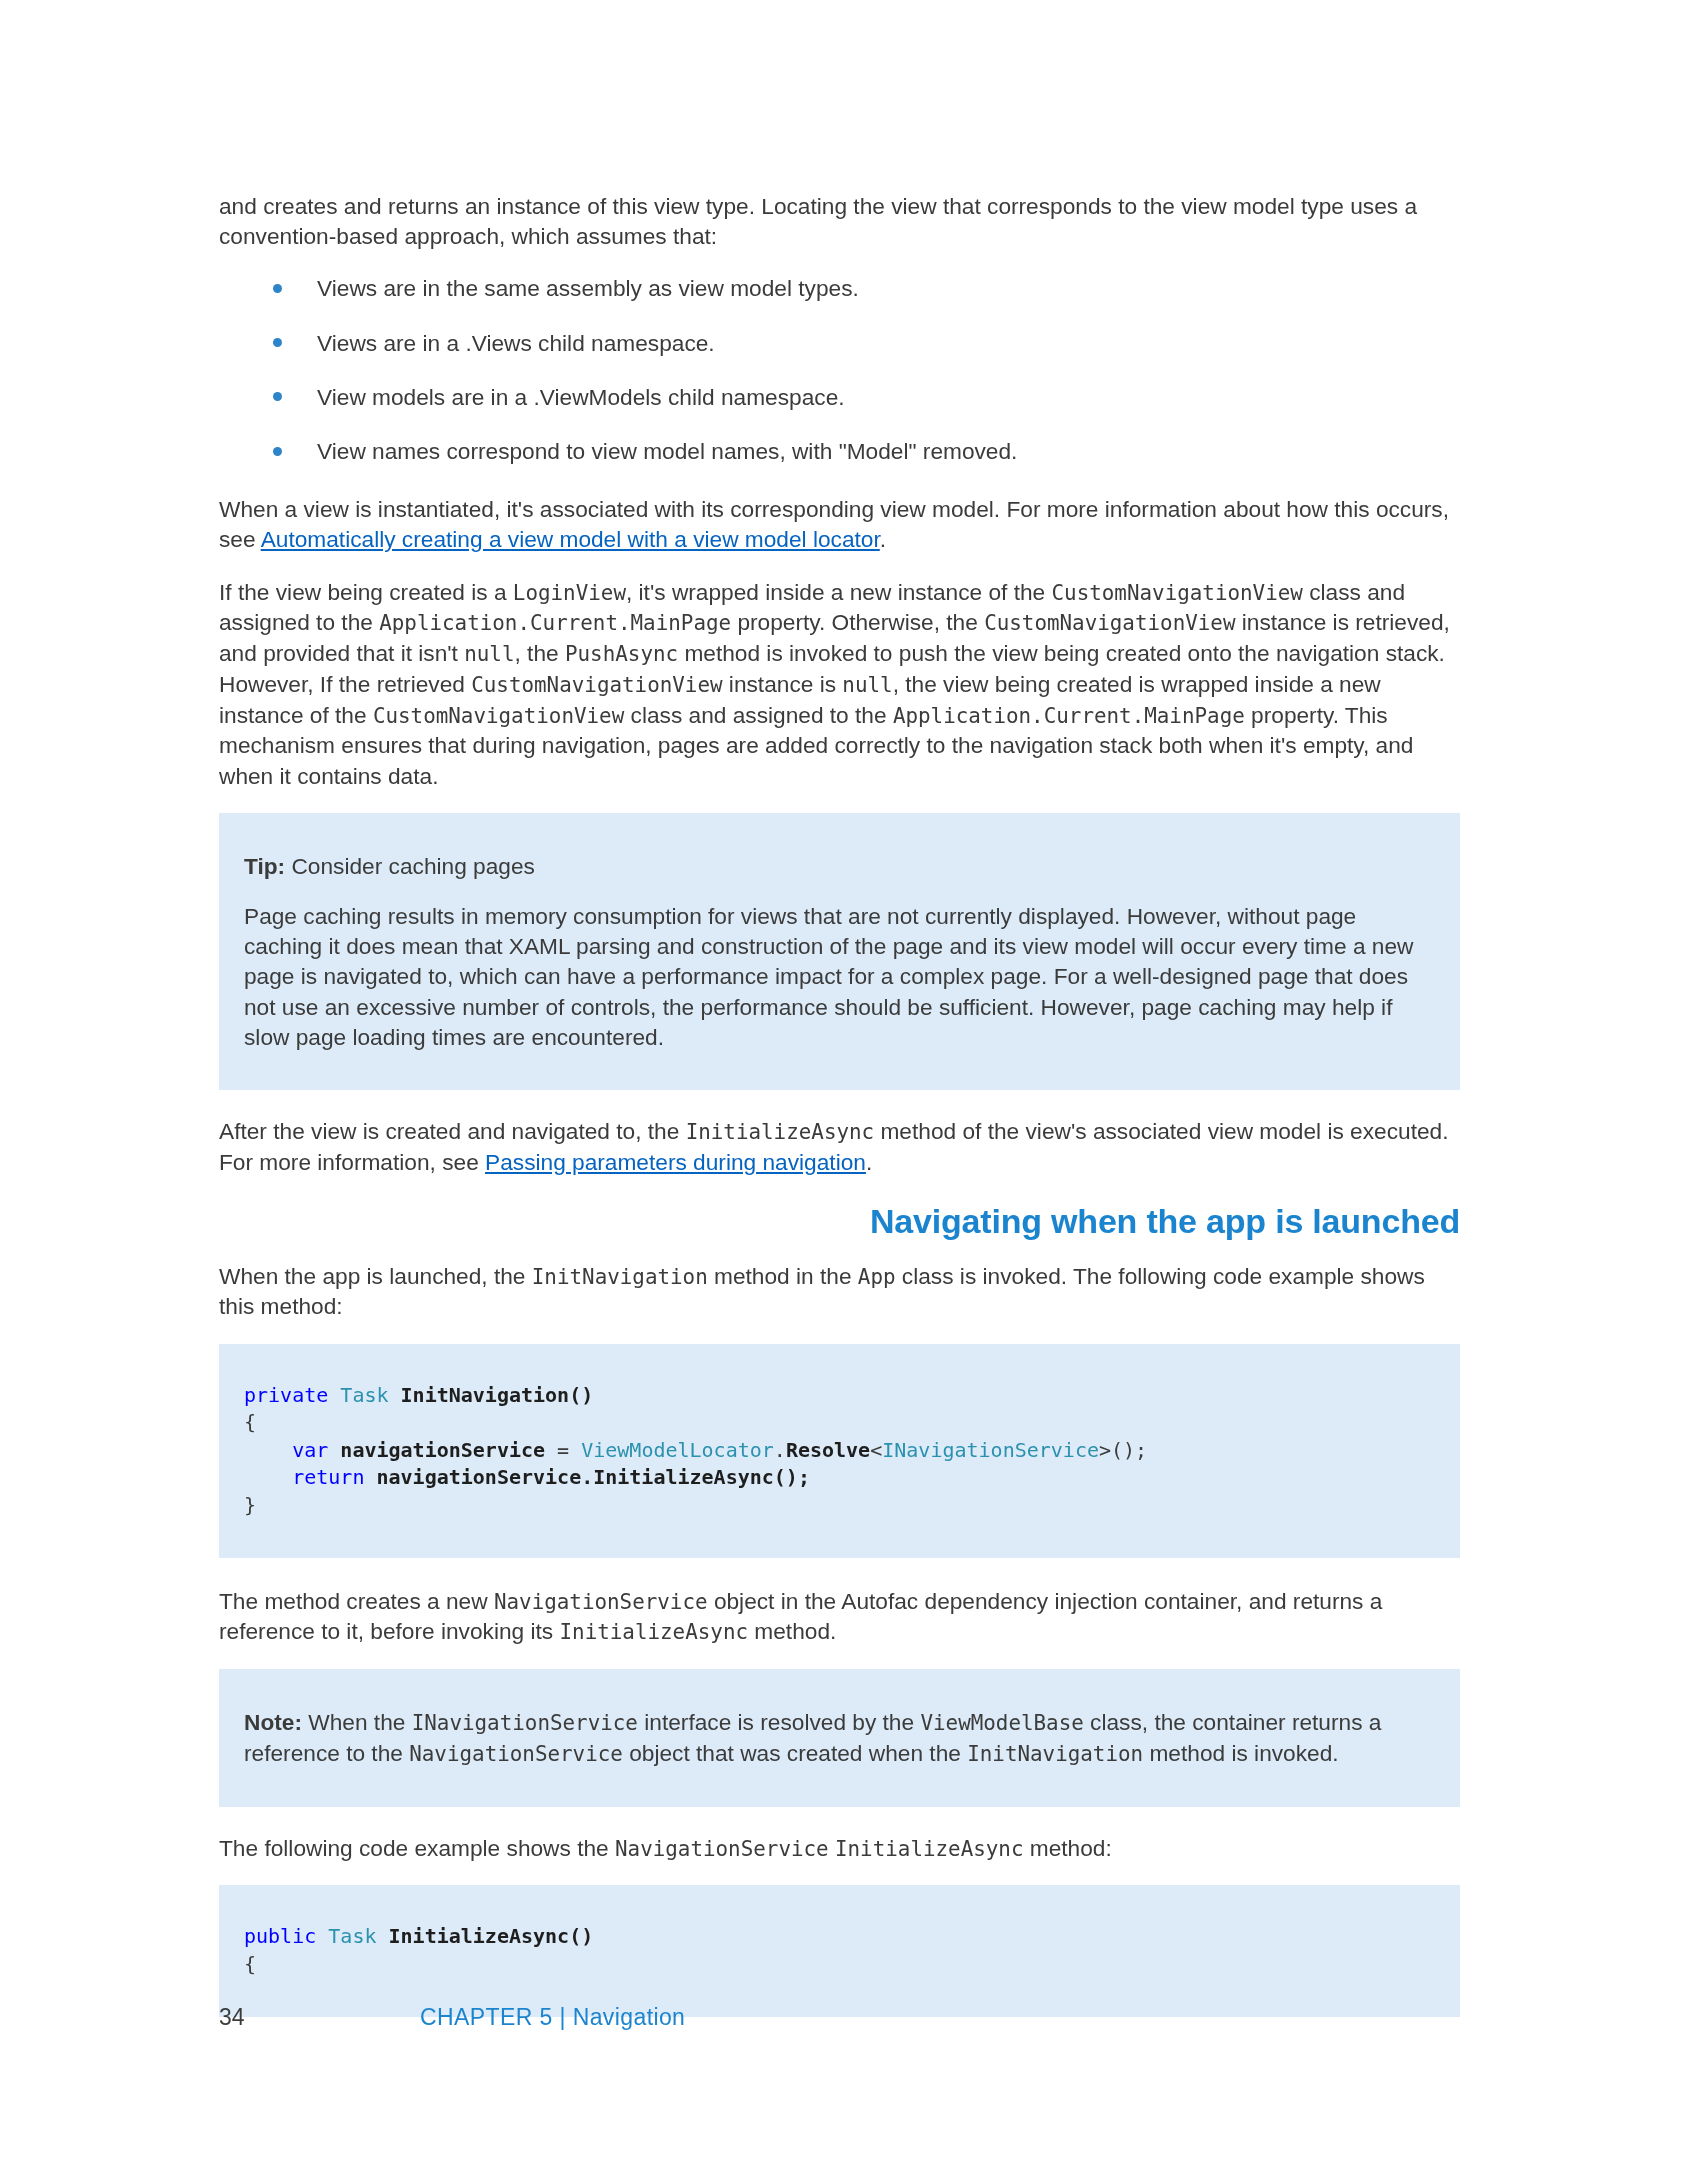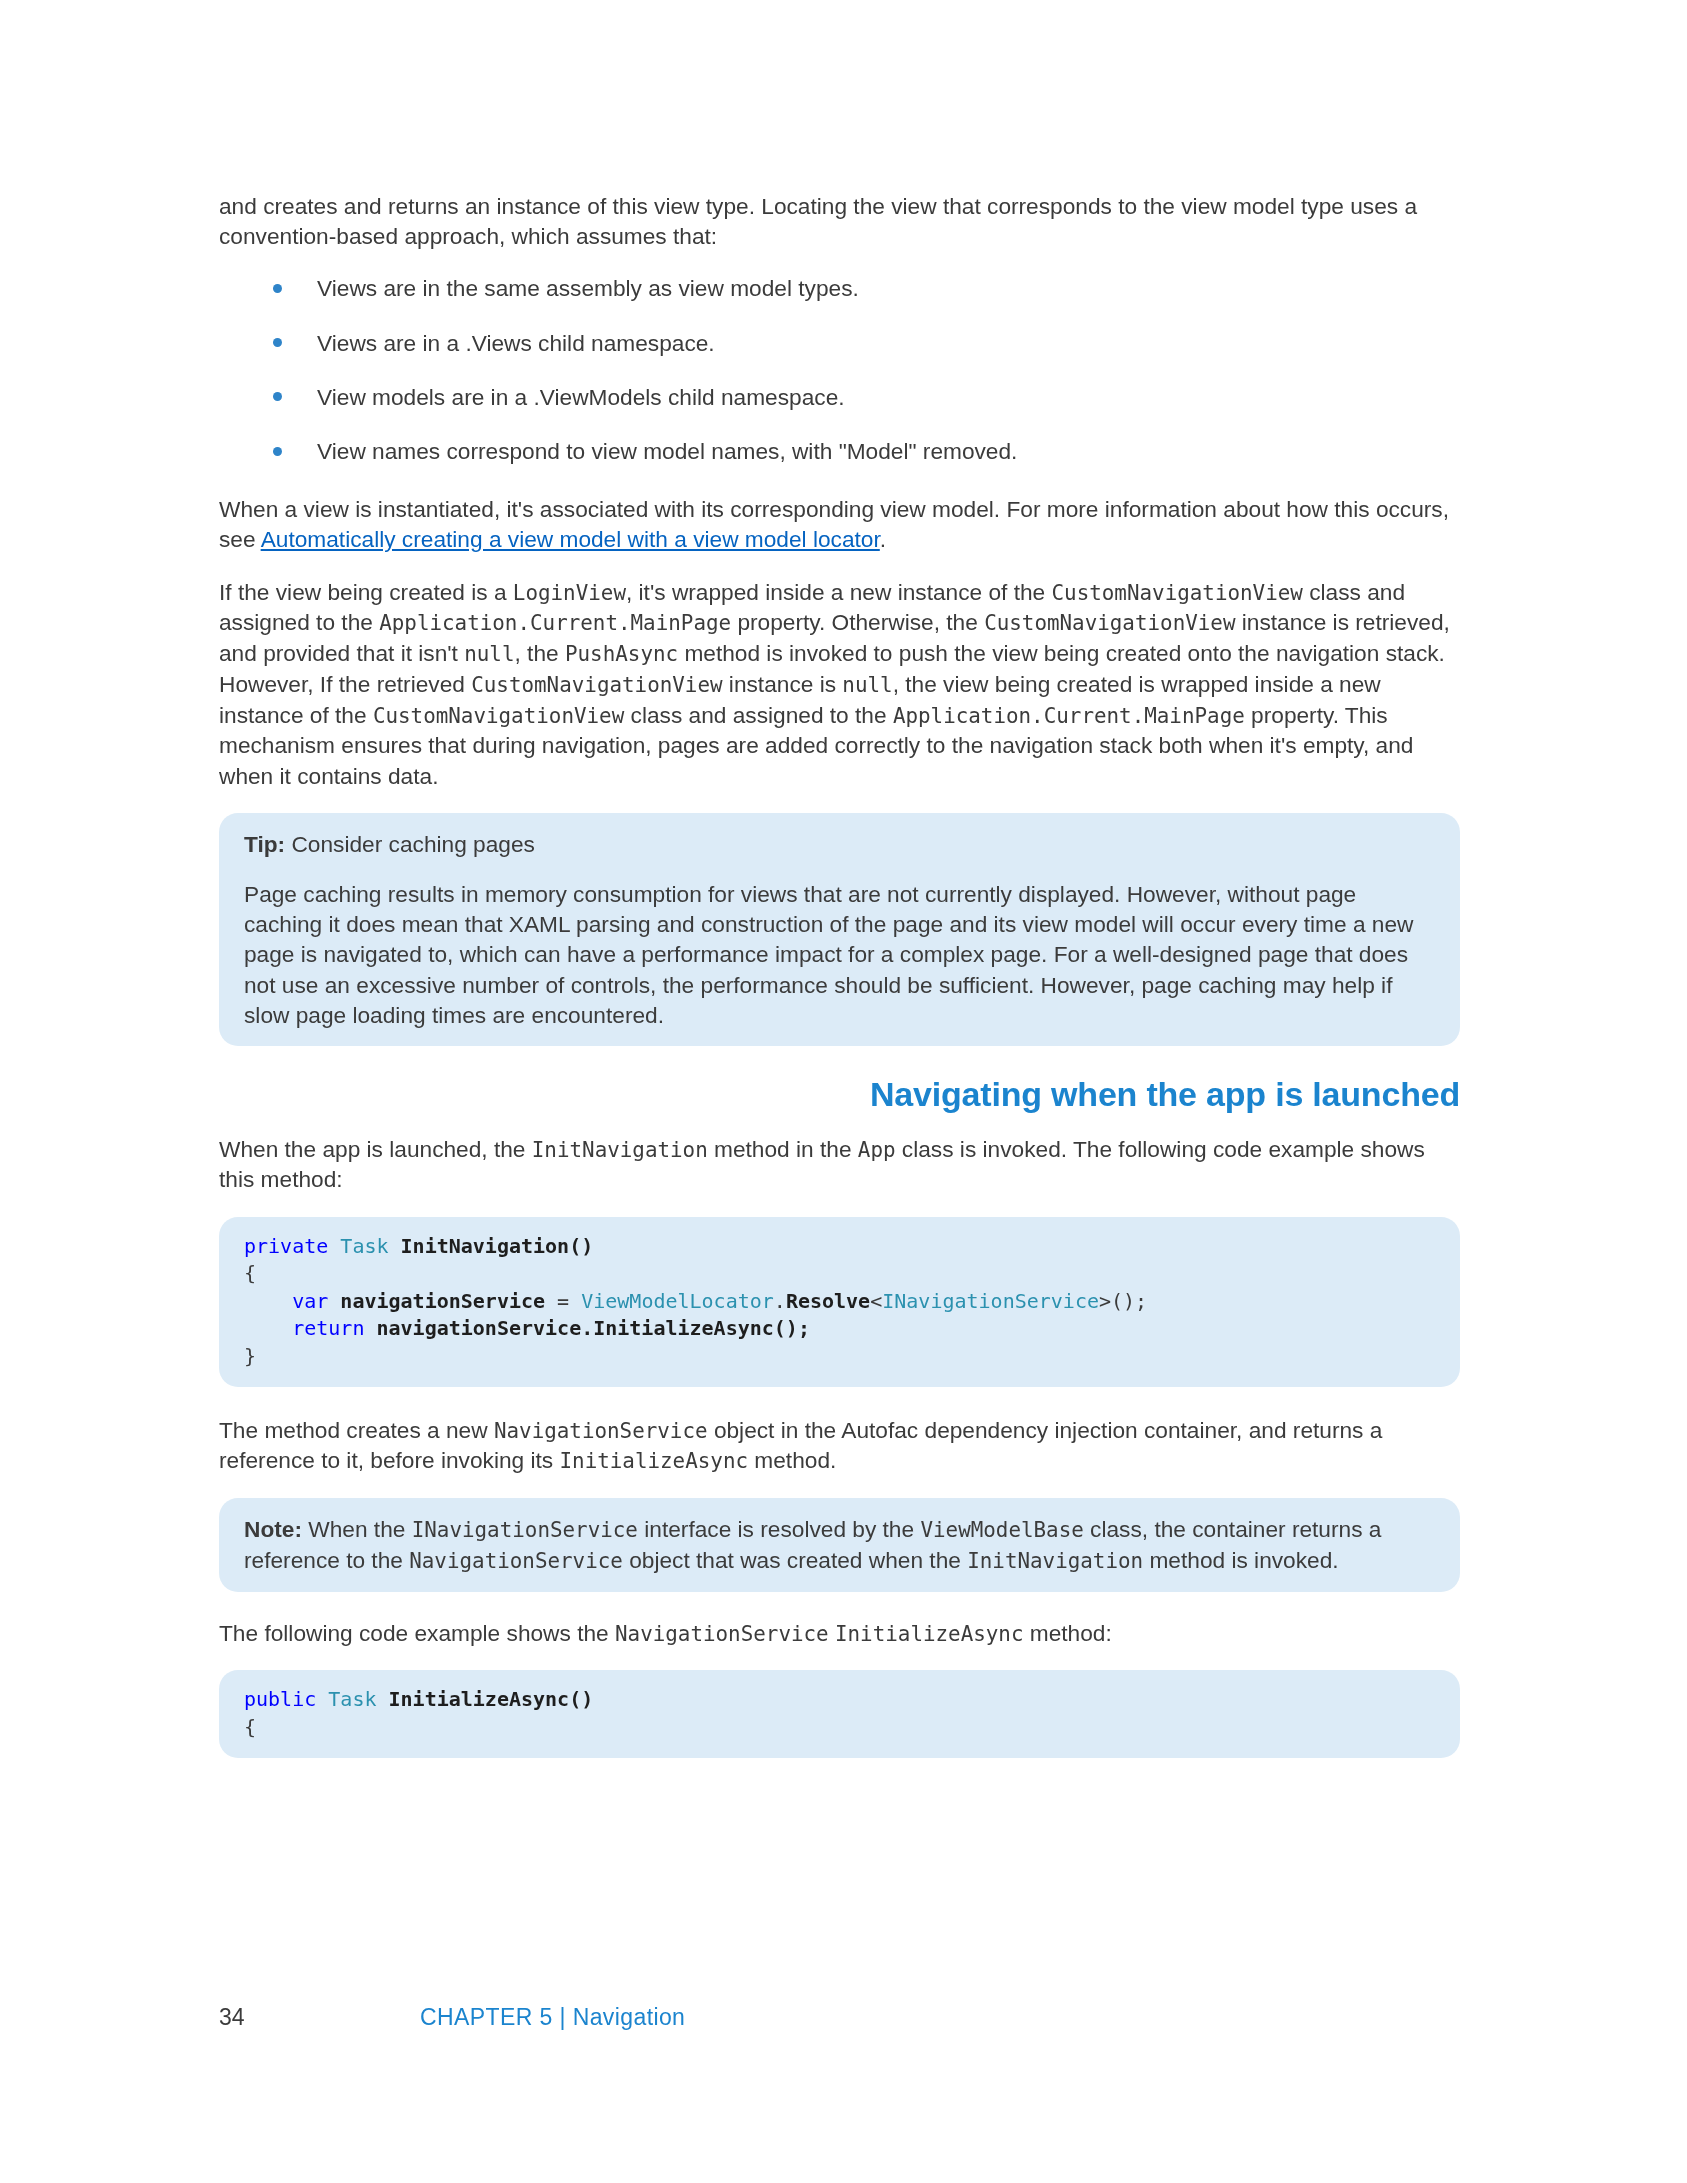--- a/index.html
+++ b/index.html
@@ -16,21 +16,21 @@
   
   ul.bullets{list-style:none;margin:5px 0 28px 0;padding:0;}
   ul.bullets li{position:relative;padding-left:98px;margin-bottom:24px;}
   .bullet-dot{
     position:absolute;left:54px;top:10.7px;width:9px;height:9px;border-radius:50%;
     background:var(--bullet-blue,#2e84c9);
   }
   
   .box{
     background:var(--box-bg,#dcebf7);
-    padding:16px 25px;margin:5px 0 26px 0;border-radius:19px;
+    padding:38px 25px;margin:5px 0 26px 0;
   }
   .box p{margin:0 0 20px 0;}
   .box p.box-last{margin-bottom:0;}
   
   pre.code-block{
     font-family:"DejaVu Sans Mono","Liberation Mono",monospace;
     font-size:20px;line-height:1.38;
     white-space:pre-wrap;margin:5px 0 28px 0;
   }
   
@@ -84,20 +84,21 @@
 
   <p><span>When a view is instantiated, it's associated with its corresponding view model. For more information about how this occurs, see </span><a href="#" class="seg-l">Automatically creating a view model with a view model locator</a><span>.</span></p>
 
   <p><span>If the view being created is a </span><span class="seg-c">LoginView</span><span>, it's wrapped inside a new instance of the </span><span class="seg-c">CustomNavigationView</span><span> class and assigned to the </span><span class="seg-c">Application.Current.MainPage</span><span> property. Otherwise, the </span><span class="seg-c">CustomNavigationView</span><span> instance is retrieved, and provided that it isn't </span><span class="seg-c">null</span><span>, the </span><span class="seg-c">PushAsync</span><span> method is invoked to push the view being created onto the navigation stack. However, If the retrieved </span><span class="seg-c">CustomNavigationView</span><span> instance is </span><span class="seg-c">null</span><span>, the view being created is wrapped inside a new instance of the </span><span class="seg-c">CustomNavigationView</span><span> class and assigned to the </span><span class="seg-c">Application.Current.MainPage</span><span> property. This mechanism ensures that during navigation, pages are added correctly to the navigation stack both when it's empty, and when it contains data.</span></p>
 
   <div class="box">
     <p class="box-title"><span class="seg-b">Tip:</span><span> Consider caching pages</span></p>
     <p class="box-last">Page caching results in memory consumption for views that are not currently displayed. However, without page caching it does mean that XAML parsing and construction of the page and its view model will occur every time a new page is navigated to, which can have a performance impact for a complex page. For a well-designed page that does not use an excessive number of controls, the performance should be sufficient. However, page caching may help if slow page loading times are encountered.</p>
   </div>
 
+  <p><span>After the view is created and navigated to, the </span><span class="seg-c">InitializeAsync</span><span> method of the view's associated view model is executed. For more information, see </span><a href="#" class="seg-l">Passing parameters during navigation</a><span>.</span></p>
 
   <h2>Navigating when the app is launched</h2>
 
   <p><span>When the app is launched, the </span><span class="seg-c">InitNavigation</span><span> method in the </span><span class="seg-c">App</span><span> class is invoked. The following code example shows this method:</span></p>
 
   <pre class="box code-block"><span class="tok-k">private</span><span> </span><span class="tok-y">Task</span><span> </span><span class="tok-m">InitNavigation()</span><span>
 {
     </span><span class="tok-k">var</span><span> </span><span class="tok-m">navigationService</span><span> = </span><span class="tok-y">ViewModelLocator</span><span>.</span><span class="tok-m">Resolve</span><span>&lt;</span><span class="tok-y">INavigationService</span><span>&gt;();
     </span><span class="tok-k">return</span><span> </span><span class="tok-m">navigationService.InitializeAsync();</span><span>
 }</span></pre>

